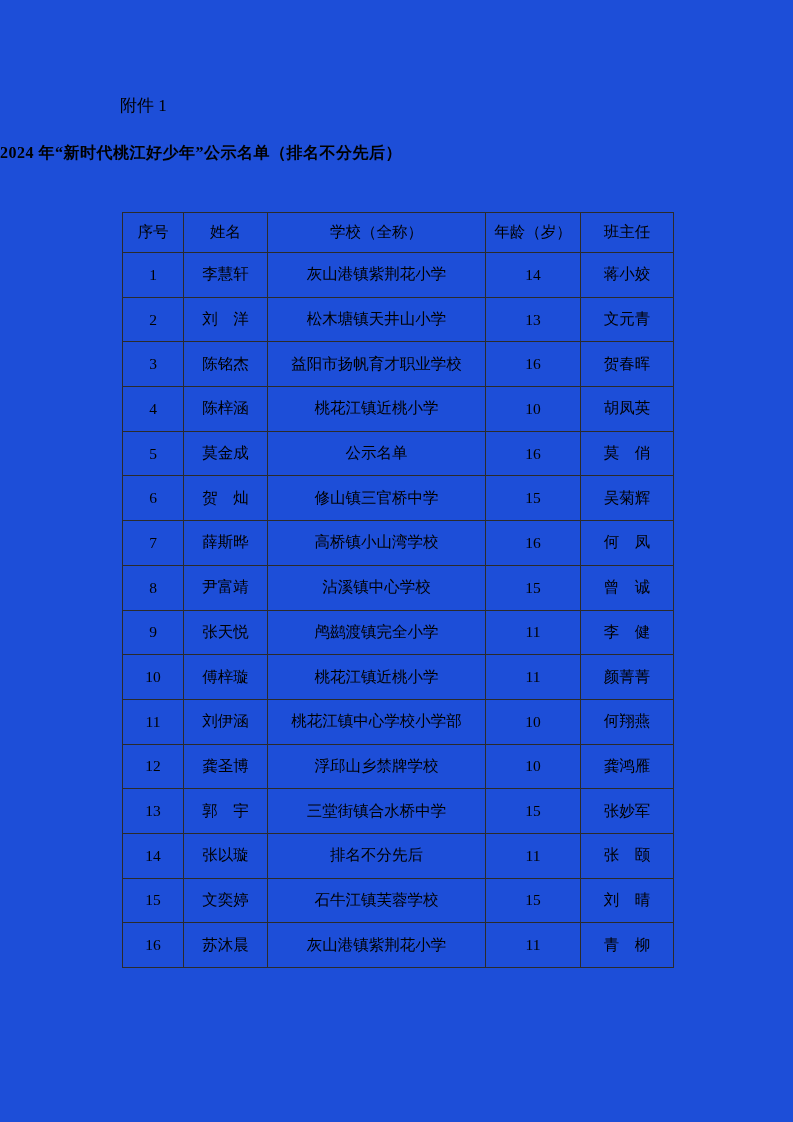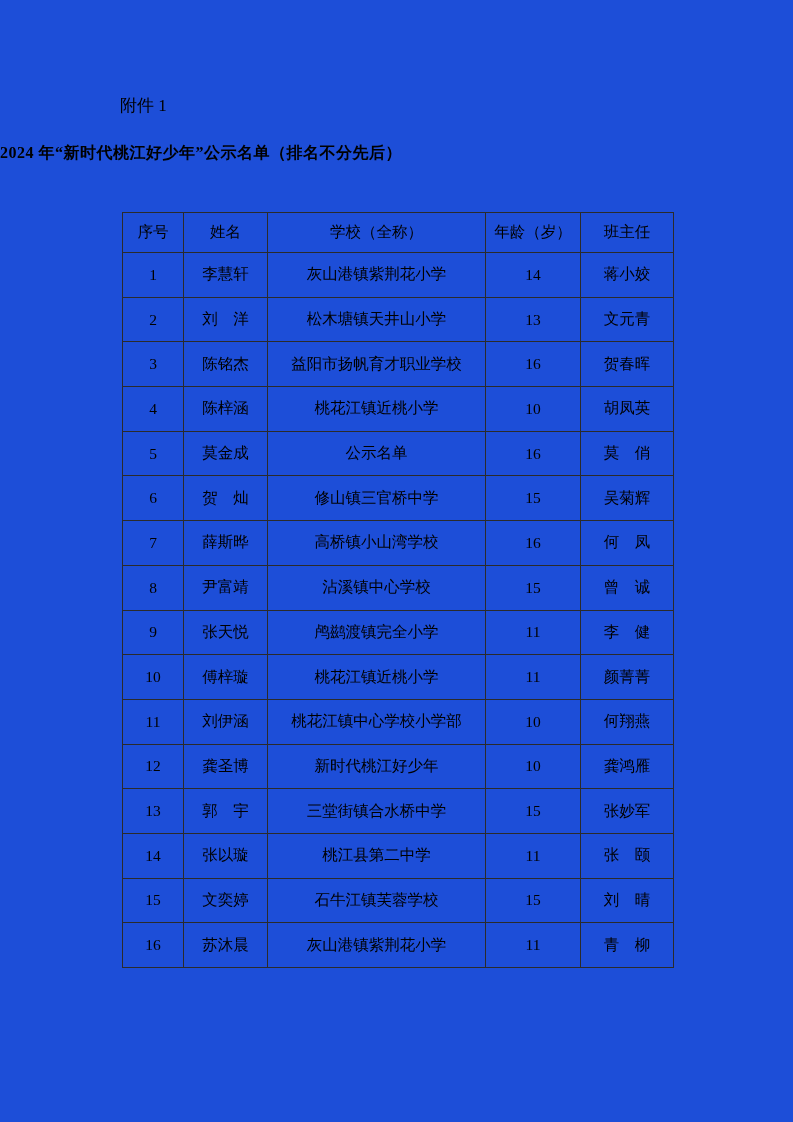--- a/index.html
+++ b/index.html
@@ -162,35 +162,35 @@
         <tr>
           <td>11</td>
           <td>刘伊涵</td>
           <td>桃花江镇中心学校小学部</td>
           <td>10</td>
           <td>何翔燕</td>
         </tr>
         <tr>
           <td>12</td>
           <td>龚圣博</td>
-          <td>新时代桃江好少年</td>
+          <td>浮邱山乡禁牌学校</td>
           <td>10</td>
           <td>龚鸿雁</td>
         </tr>
         <tr>
           <td>13</td>
           <td>郭　宇</td>
           <td>三堂街镇合水桥中学</td>
           <td>15</td>
           <td>张妙军</td>
         </tr>
         <tr>
           <td>14</td>
           <td>张以璇</td>
-          <td>桃江县第二中学</td>
+          <td>排名不分先后</td>
           <td>11</td>
           <td>张　颐</td>
         </tr>
         <tr>
           <td>15</td>
           <td>文奕婷</td>
           <td>石牛江镇芙蓉学校</td>
           <td>15</td>
           <td>刘　晴</td>
         </tr>

